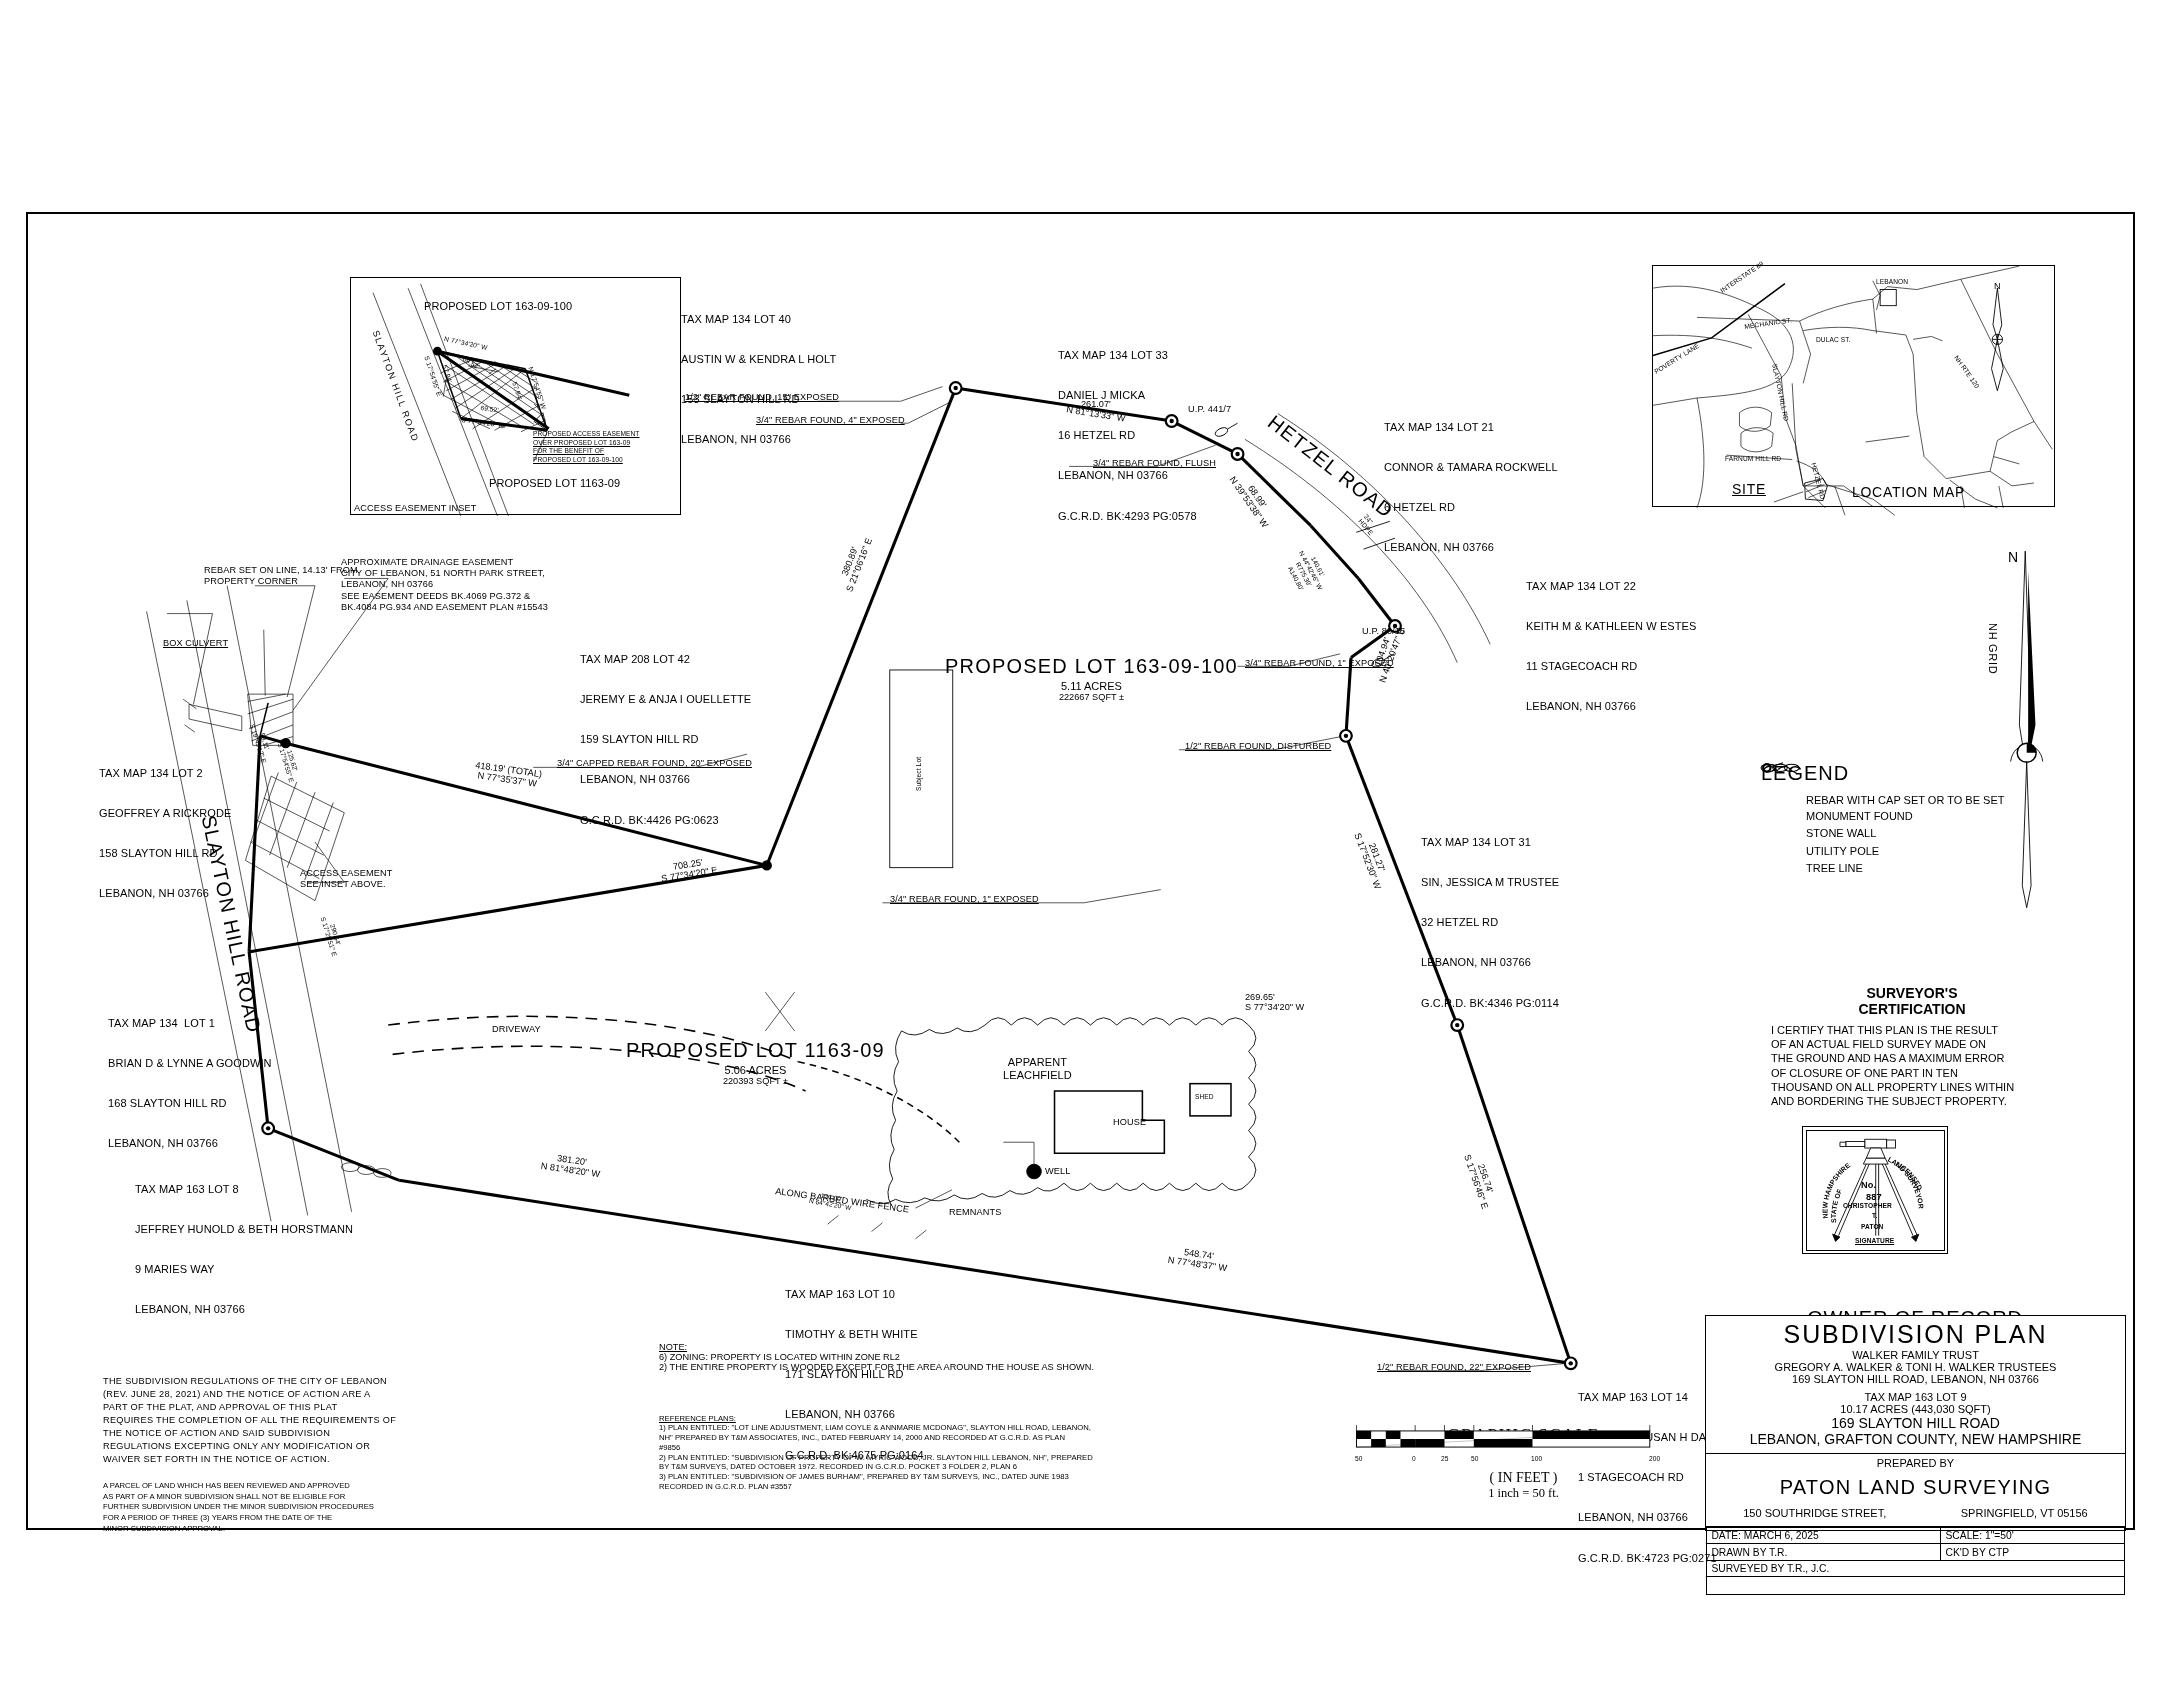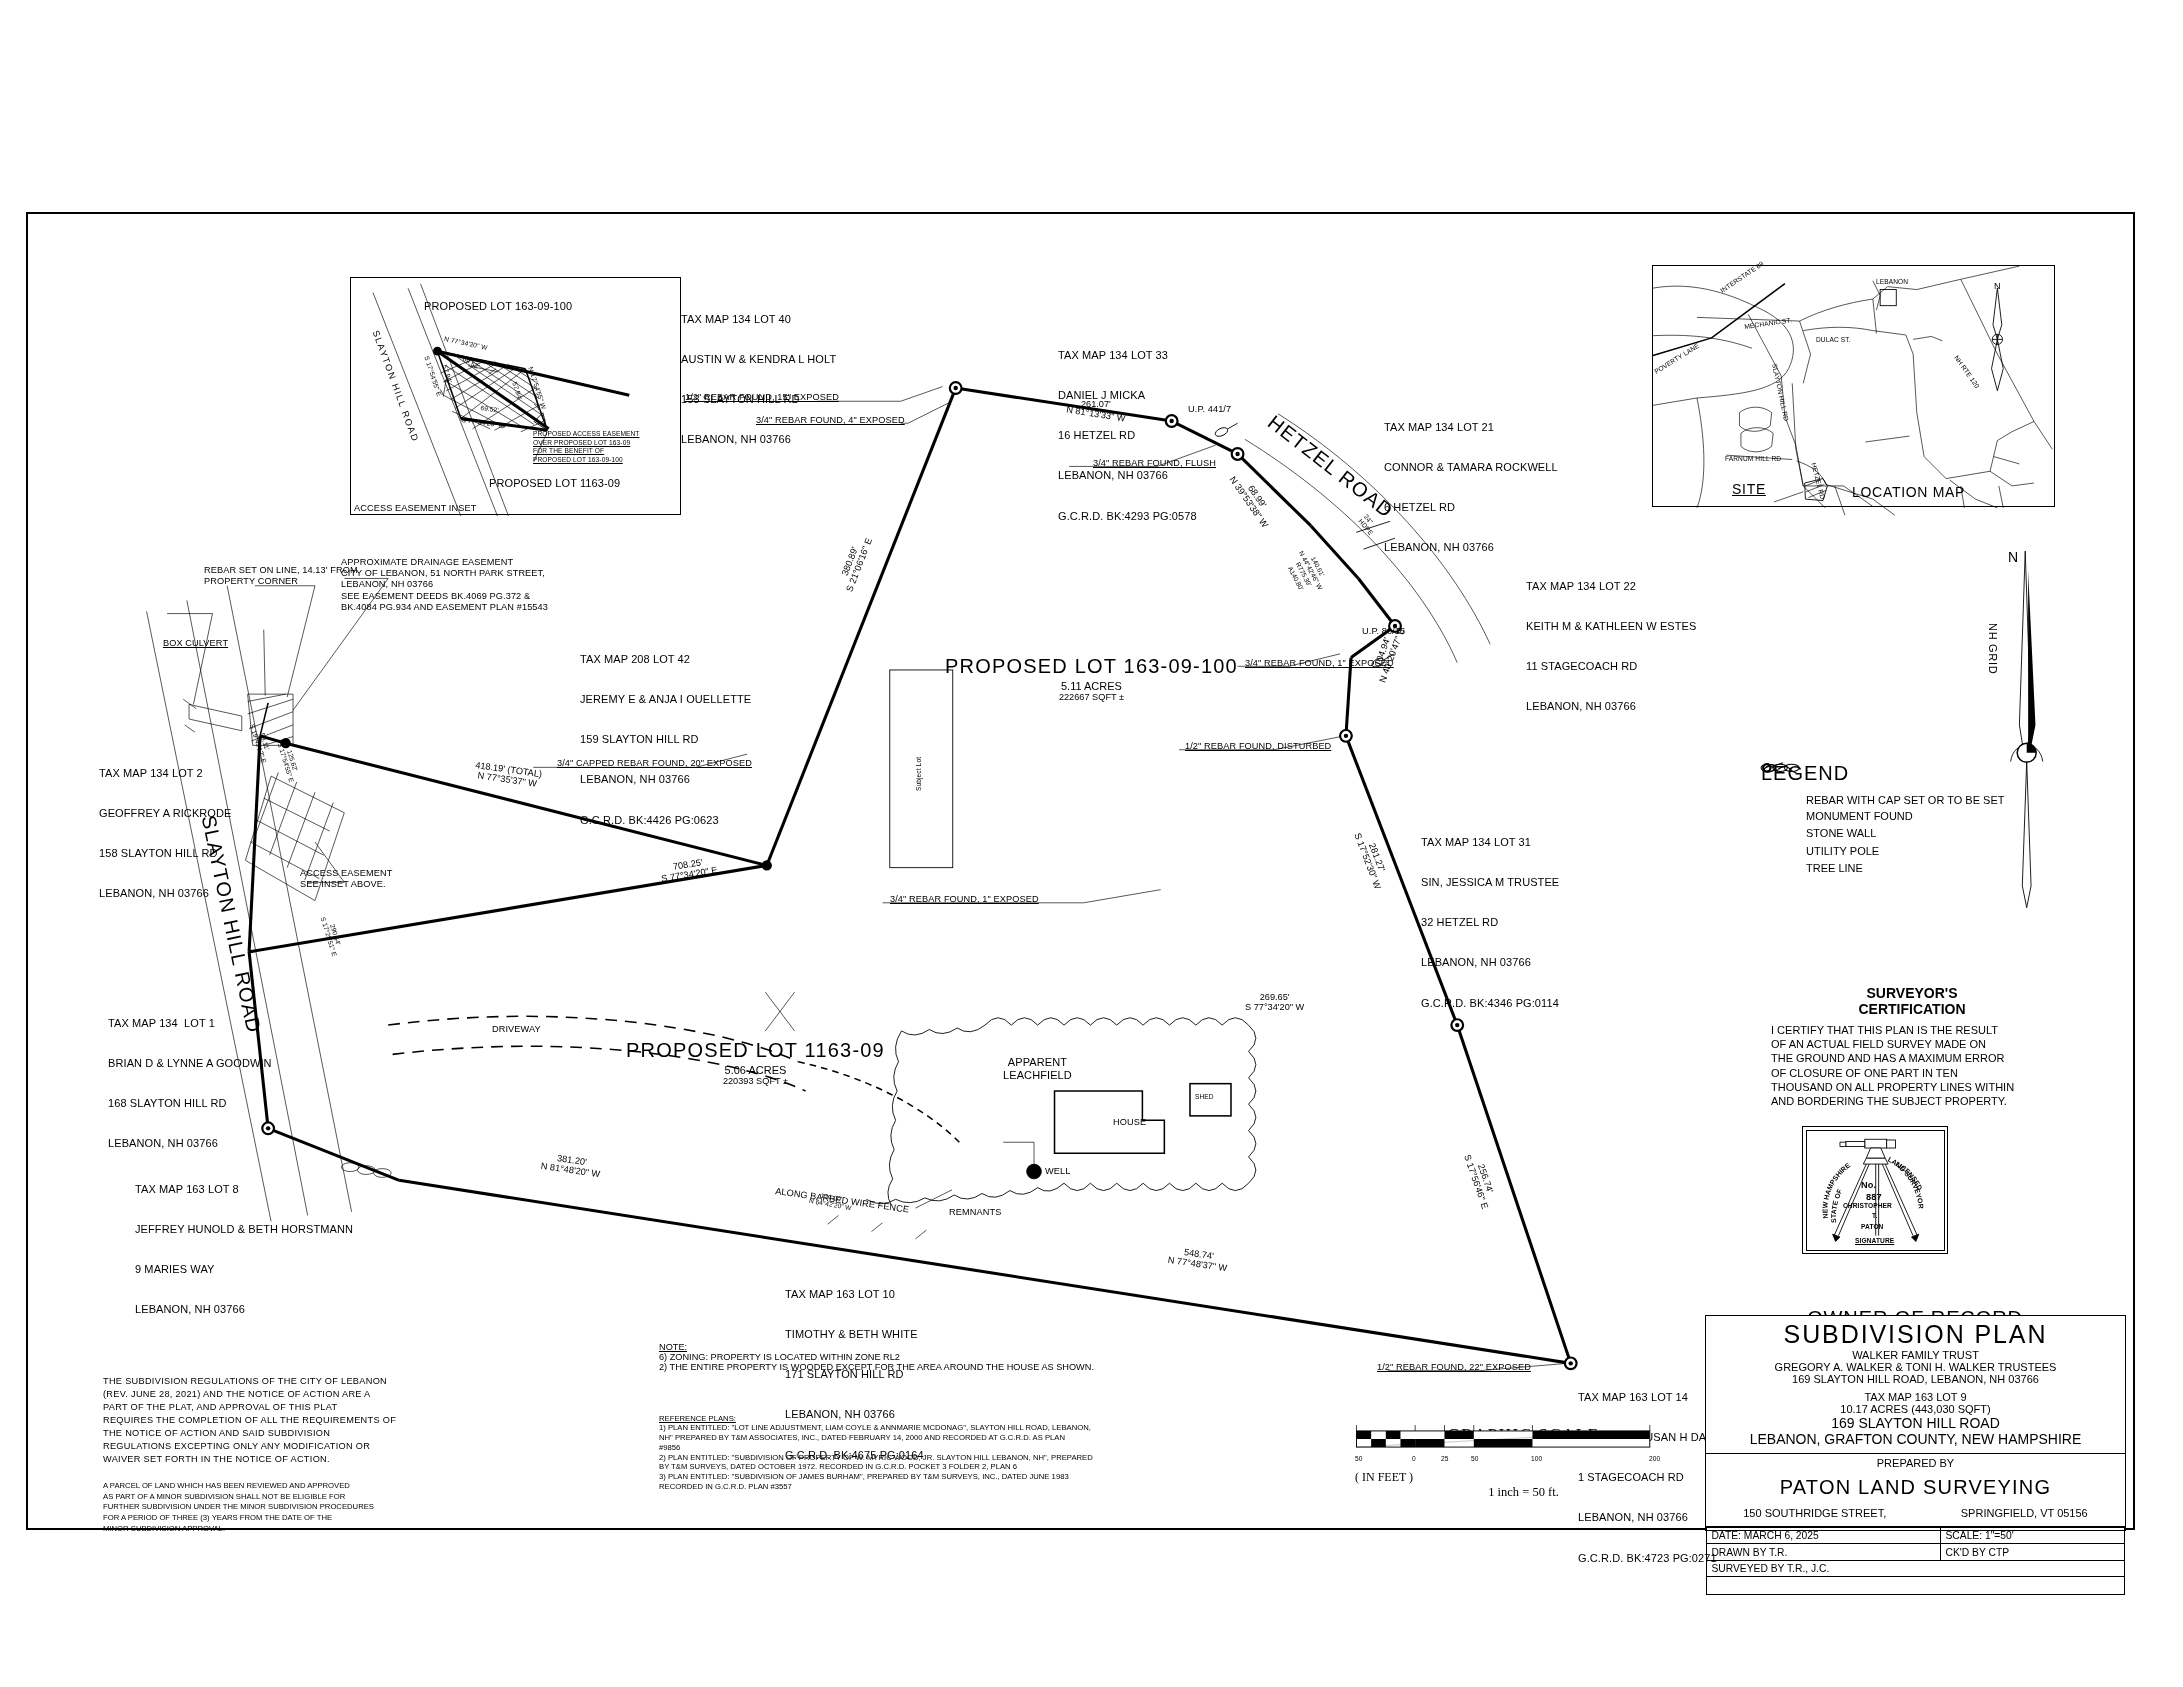--- a/index.html
+++ b/index.html
@@ -331,21 +331,21 @@
     <div class="tiny">A140.80'</div>
   </div>
   <div class="abs" style="left:1368px;top:677px;transform:rotate(-70deg);transform-origin:left top;text-align:center;">
     <div class="xs">104.94'</div>
     <div class="xs">N 40°20'47" E</div>
   </div>
   <div class="abs" style="left:1371px;top:828px;transform:rotate(69deg);transform-origin:left top;text-align:center;">
     <div class="xs">281.27'</div>
     <div class="xs">S 17°52'30" W</div>
   </div>
-  <div class="abs" style="left:1245px;top:992px;text-align:center;">
+  <div class="abs" style="left:1245px;top:992px;text-align:left;">
     <div class="xs">269.65'</div>
     <div class="xs">S 77°34'20" W</div>
   </div>
   <div class="abs" style="left:1481px;top:1150px;transform:rotate(71deg);transform-origin:left top;text-align:center;">
     <div class="xs">256.74'</div>
     <div class="xs">S 17°56'46" E</div>
   </div>
   <div class="abs" style="left:1170px;top:1245px;text-align:center;transform:rotate(8deg);transform-origin:left top;">
     <div class="xs">548.74'</div>
     <div class="xs">N 77°48'37" W</div>
@@ -739,18 +739,18 @@
       <rect x="2" y="8" width="20" height="11" fill="#000"></rect>
       <rect x="42" y="8" width="20" height="11" fill="#000"></rect>
       <rect x="62" y="19" width="20" height="11" fill="#000"></rect>
       <rect x="22" y="19" width="20" height="11" fill="#000"></rect>
       <rect x="122" y="8" width="40" height="11" fill="#000"></rect>
       <rect x="82" y="19" width="40" height="11" fill="#000"></rect>
       <rect x="162" y="19" width="80" height="11" fill="#000"></rect>
       <rect x="242" y="8" width="160" height="11" fill="#000"></rect>
       <path d="M 2,30 L 402,8" stroke="#000" stroke-width="0.6" fill="none" opacity="0.5"></path>
     </svg>
-    <div class="serif" style="font-size:12px;text-align:left;margin-top:1.5px;">( IN FEET )</div>
+    <div class="serif" style="font-size:14px;text-align:center;margin-top:1.5px;">( IN FEET )</div>
     <div class="serif" style="font-size:12.5px;text-align:center;">1 inch =  50   ft.</div>
   </div>
 
 </div>
 
 
 </body></html>

